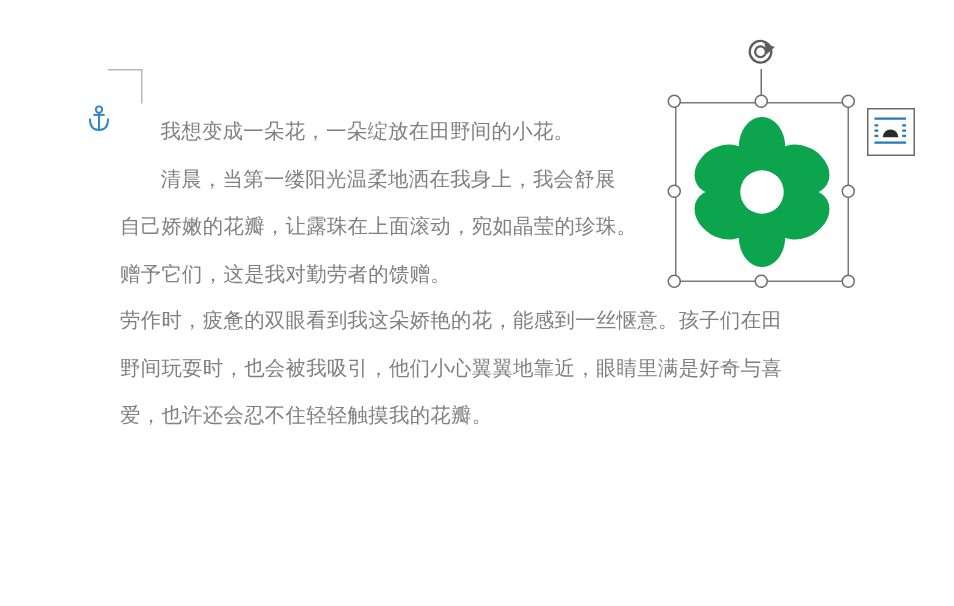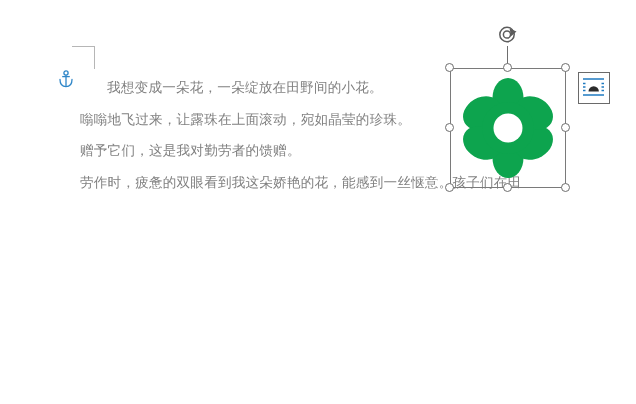--- a/index.html
+++ b/index.html
@@ -144,26 +144,29 @@
     </svg>
   </div>
 
   <div class="doc-body">
 
     <div class="para">
       <div class="line indent">我想变成一朵花，一朵绽放在田野间的小花。</div>
     </div>
 
     <div class="para">
-      <div class="line">嗡嗡地飞过来，让露珠在上面滚动，宛如晶莹的珍珠。</div>
+      <div class="line indent">清晨，当第一缕阳光温柔地洒在我身上，我会舒展</div>
+      <div class="line">自己娇嫩的花瓣，让露珠在上面滚动，宛如晶莹的珍珠。</div>
       <div class="line">赠予它们，这是我对勤劳者的馈赠。</div>
     </div>
 
     <div class="para">
       <div class="line">劳作时，疲惫的双眼看到我这朵娇艳的花，能感到一丝惬意。孩子们在田</div>
+      <div class="line">野间玩耍时，也会被我吸引，他们小心翼翼地靠近，眼睛里满是好奇与喜</div>
+      <div class="line">爱，也许还会忍不住轻轻触摸我的花瓣。</div>
     </div>
   </div>
 
   <div class="picture-frame">
 
     <div class="sel-box"></div>
 
     <div class="flower-svg">
       <svg viewBox="0 0 100 104" width="100" height="104" xmlns="http://www.w3.org/2000/svg">
         <g fill="#0da44e">

